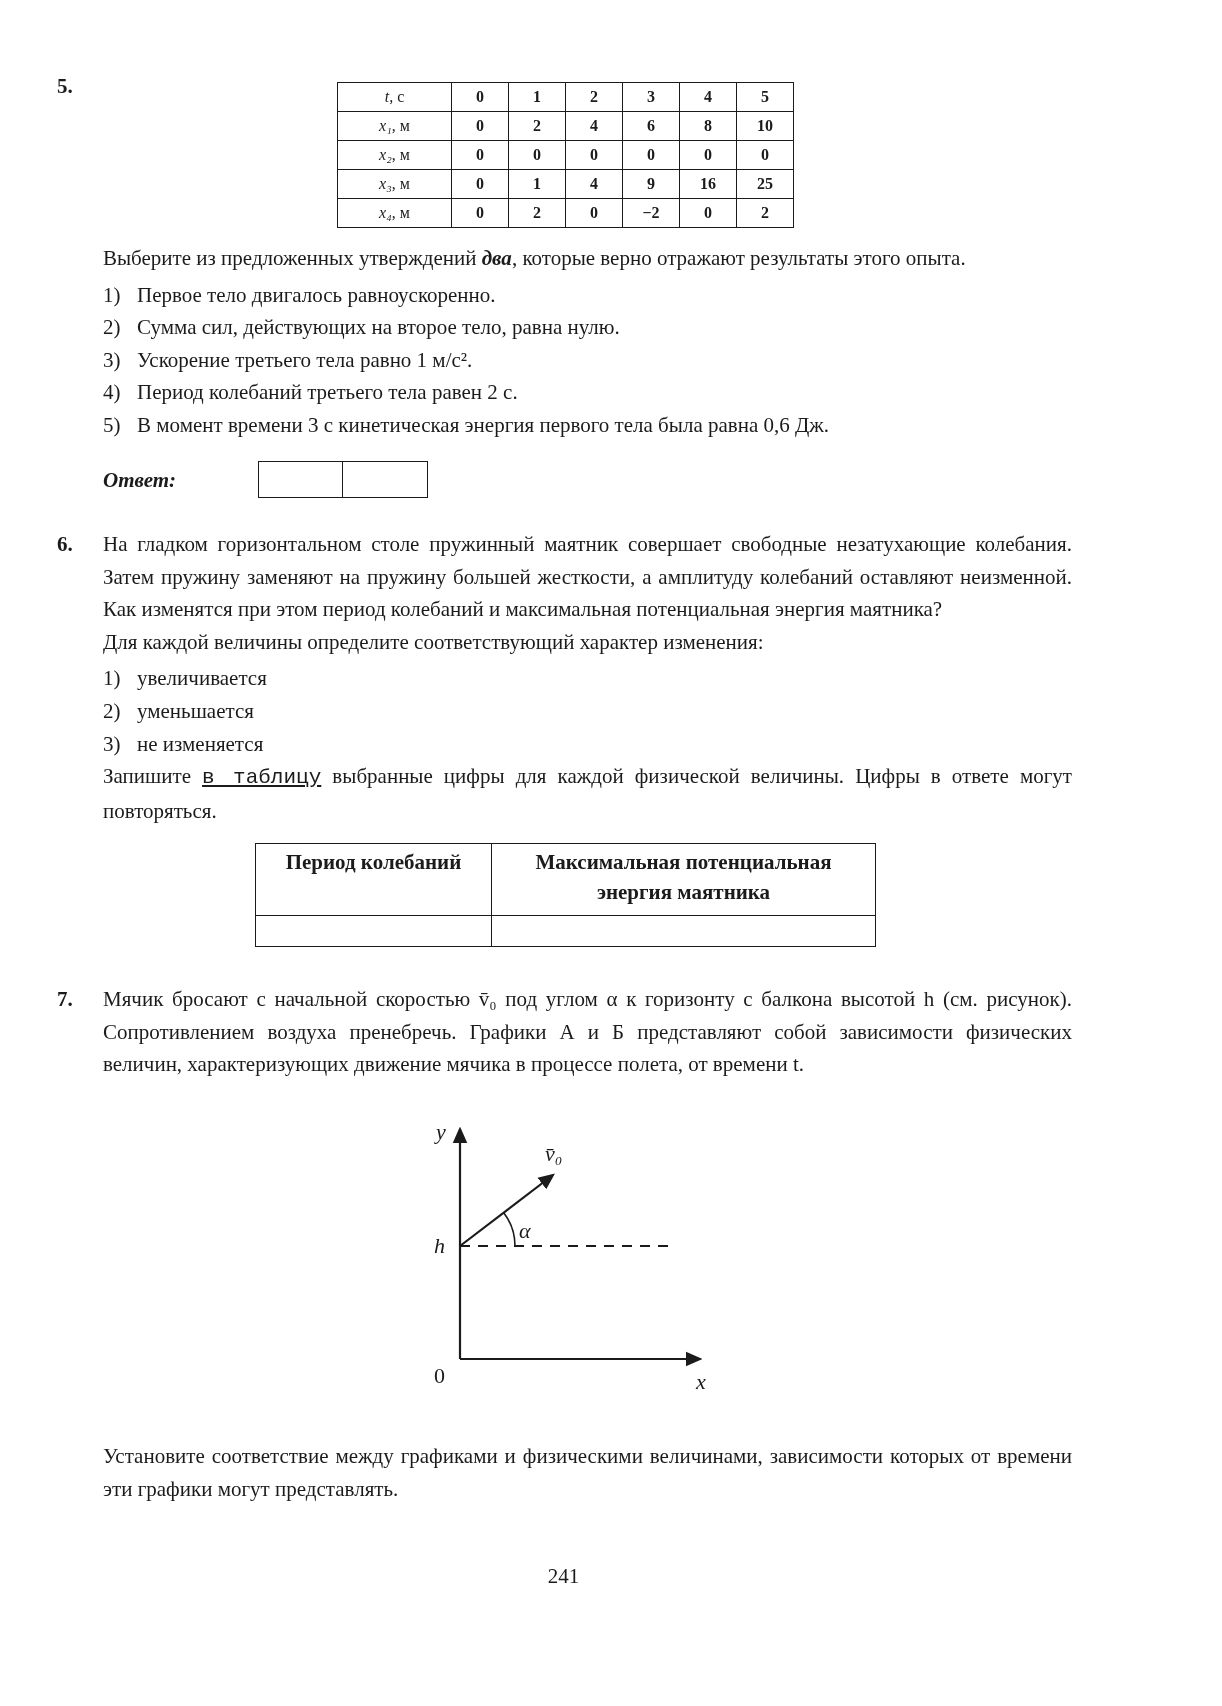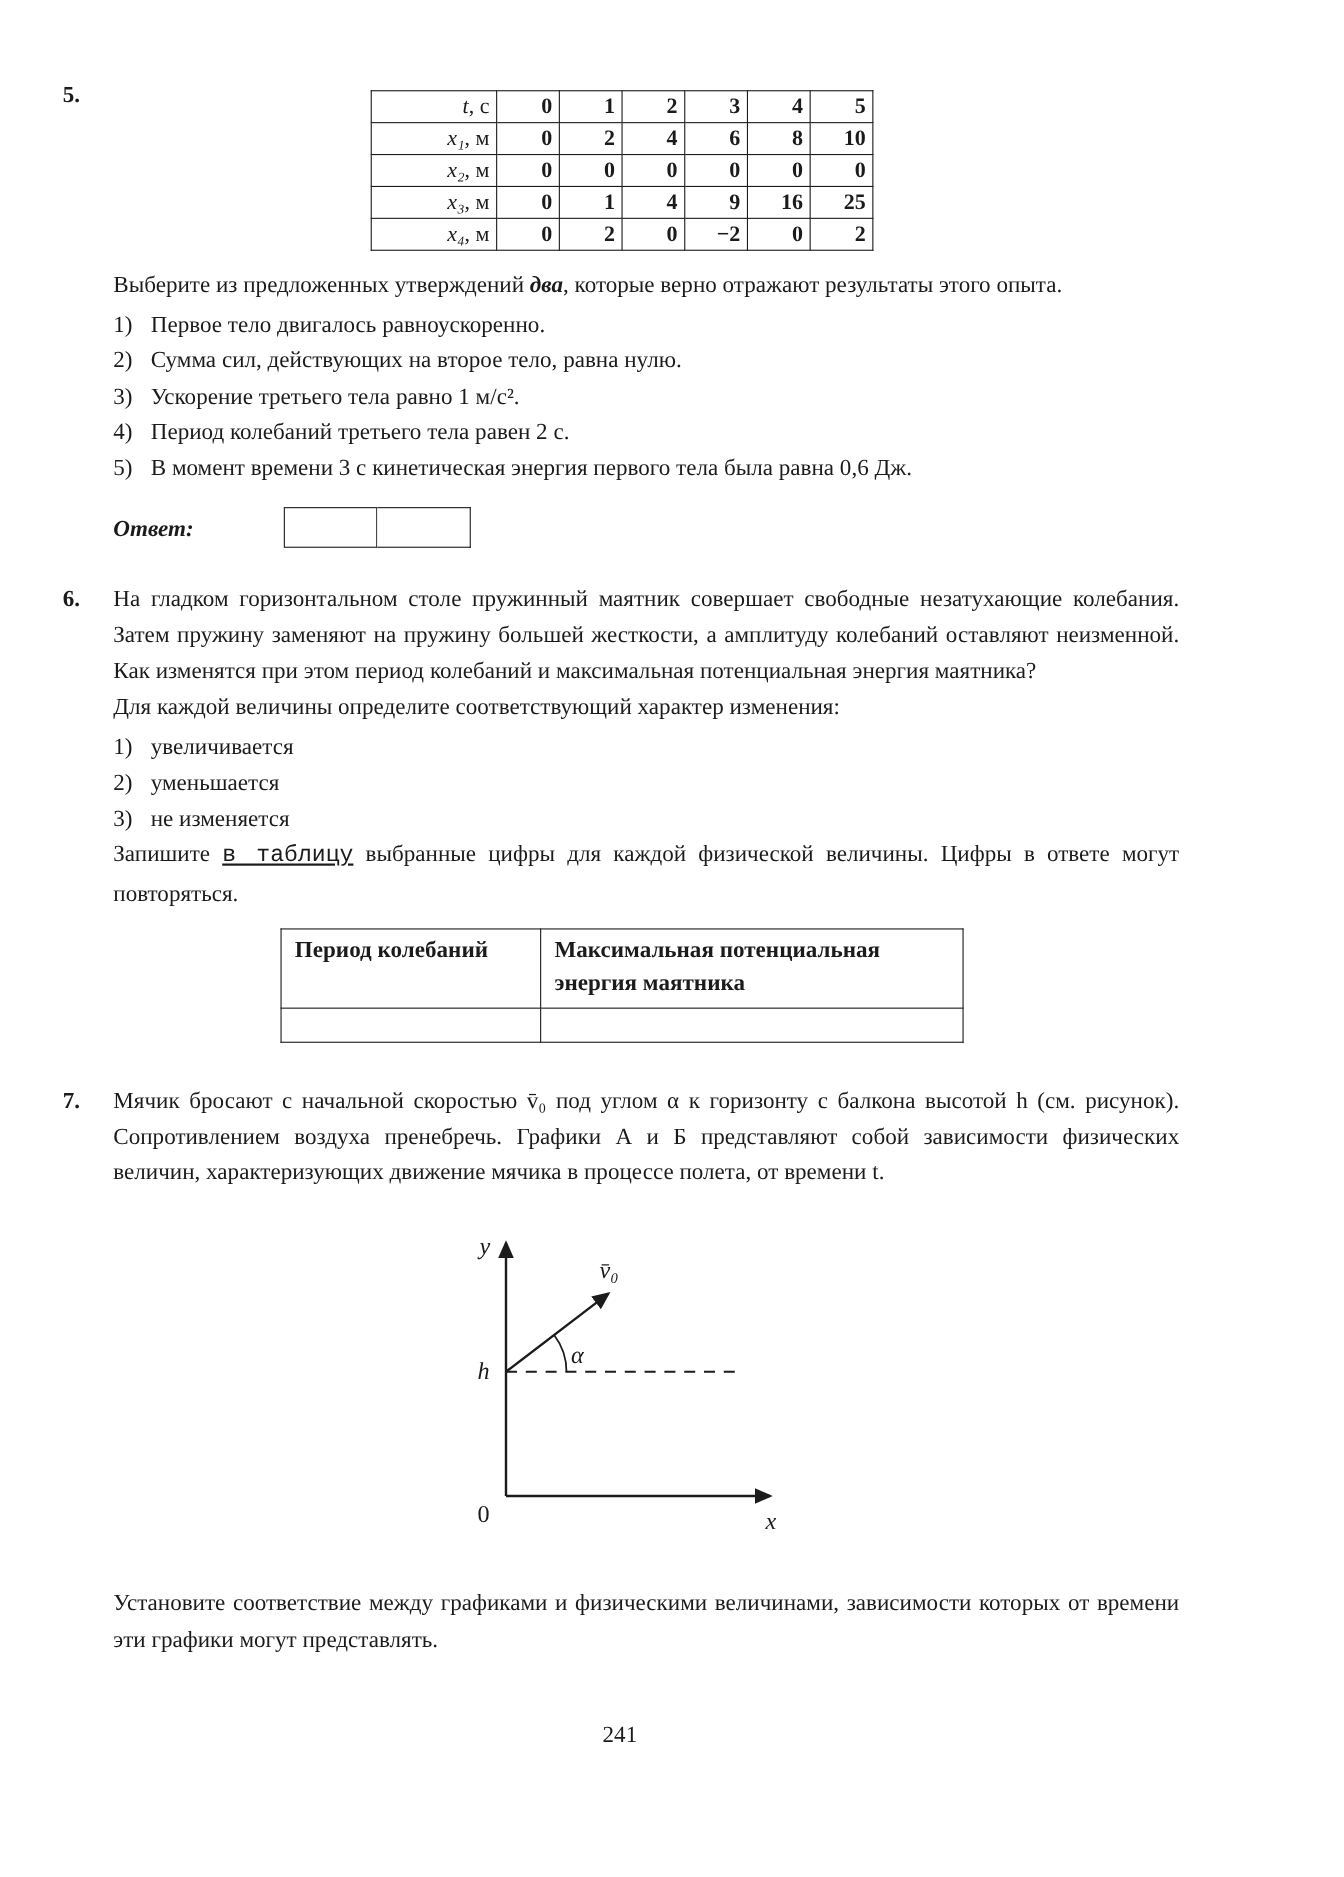--- a/index.html
+++ b/index.html
@@ -15,43 +15,43 @@
   .problem { display:flex; margin-bottom:30px; }
   .pnum { width:46px; flex:none; font-weight:bold; }
   .pbody { flex:1; min-width:0; }
   .ptext { text-align:justify; }
   .emph { font-weight:bold; font-style:italic; }
   .underline { text-decoration:underline;font-family:Liberation Mono, monospace; }
 
   
   .data-table { border-collapse:collapse; margin:12px 0 14px 234px; }
   .data-table td {
-    border:1.6px solid #1b1b1b; text-align:right;
-    height:29px; padding:0 6px; font-size:20px; line-height:1.2;
+    border:1.6px solid #1b1b1b; text-align:center;
+    height:29px; padding:0 6px; font-size:16px; line-height:1.2;
   }
   .data-table td.lbl { width:114px; }
   .data-table td.val { width:57px; font-weight:bold; }
   .data-table .lbl i { font-style:italic; }
 
   .statements { margin-top:4px; }
   .stmt { display:flex; text-align:left; }
   .stmt .snum { width:34px; flex:none; }
   .stmt .stext { flex:1; }
 
   .answer-row { display:flex; align-items:center; margin-top:20px;gap:32px; }
   .answer-label { font-weight:bold; font-style:italic; }
   .answer-boxes { display:flex; margin-left:50px; }
   .abox { width:85px; height:37px; border:1.7px solid #1b1b1b; background:#fff; }
   .abox + .abox { border-left:none; }
 
   
   .match-table { border-collapse:collapse; margin:16px 0 6px 152px; }
   .match-table th, .match-table td { border:1.7px solid #1b1b1b; }
   .match-table th {
-    font-weight:bold; text-align:left; vertical-align:top;
+    font-weight:bold; text-align:center; vertical-align:top;
     padding:4px 12px 8px; line-height:1.4;
   }
   .match-table th.c1 { width:236px; }
   .match-table th.c2 { width:384px; }
   .match-table td { height:31px; }
 
   
   .figure { margin:28px 0 22px 315px; width:310px; }
   .fig-svg .axis, .fig-svg .vec { stroke:#1b1b1b; stroke-width:2.2; fill:none; }
   .fig-svg .dashed { stroke:#1b1b1b; stroke-width:1.8; stroke-dasharray:10 8; fill:none; }

